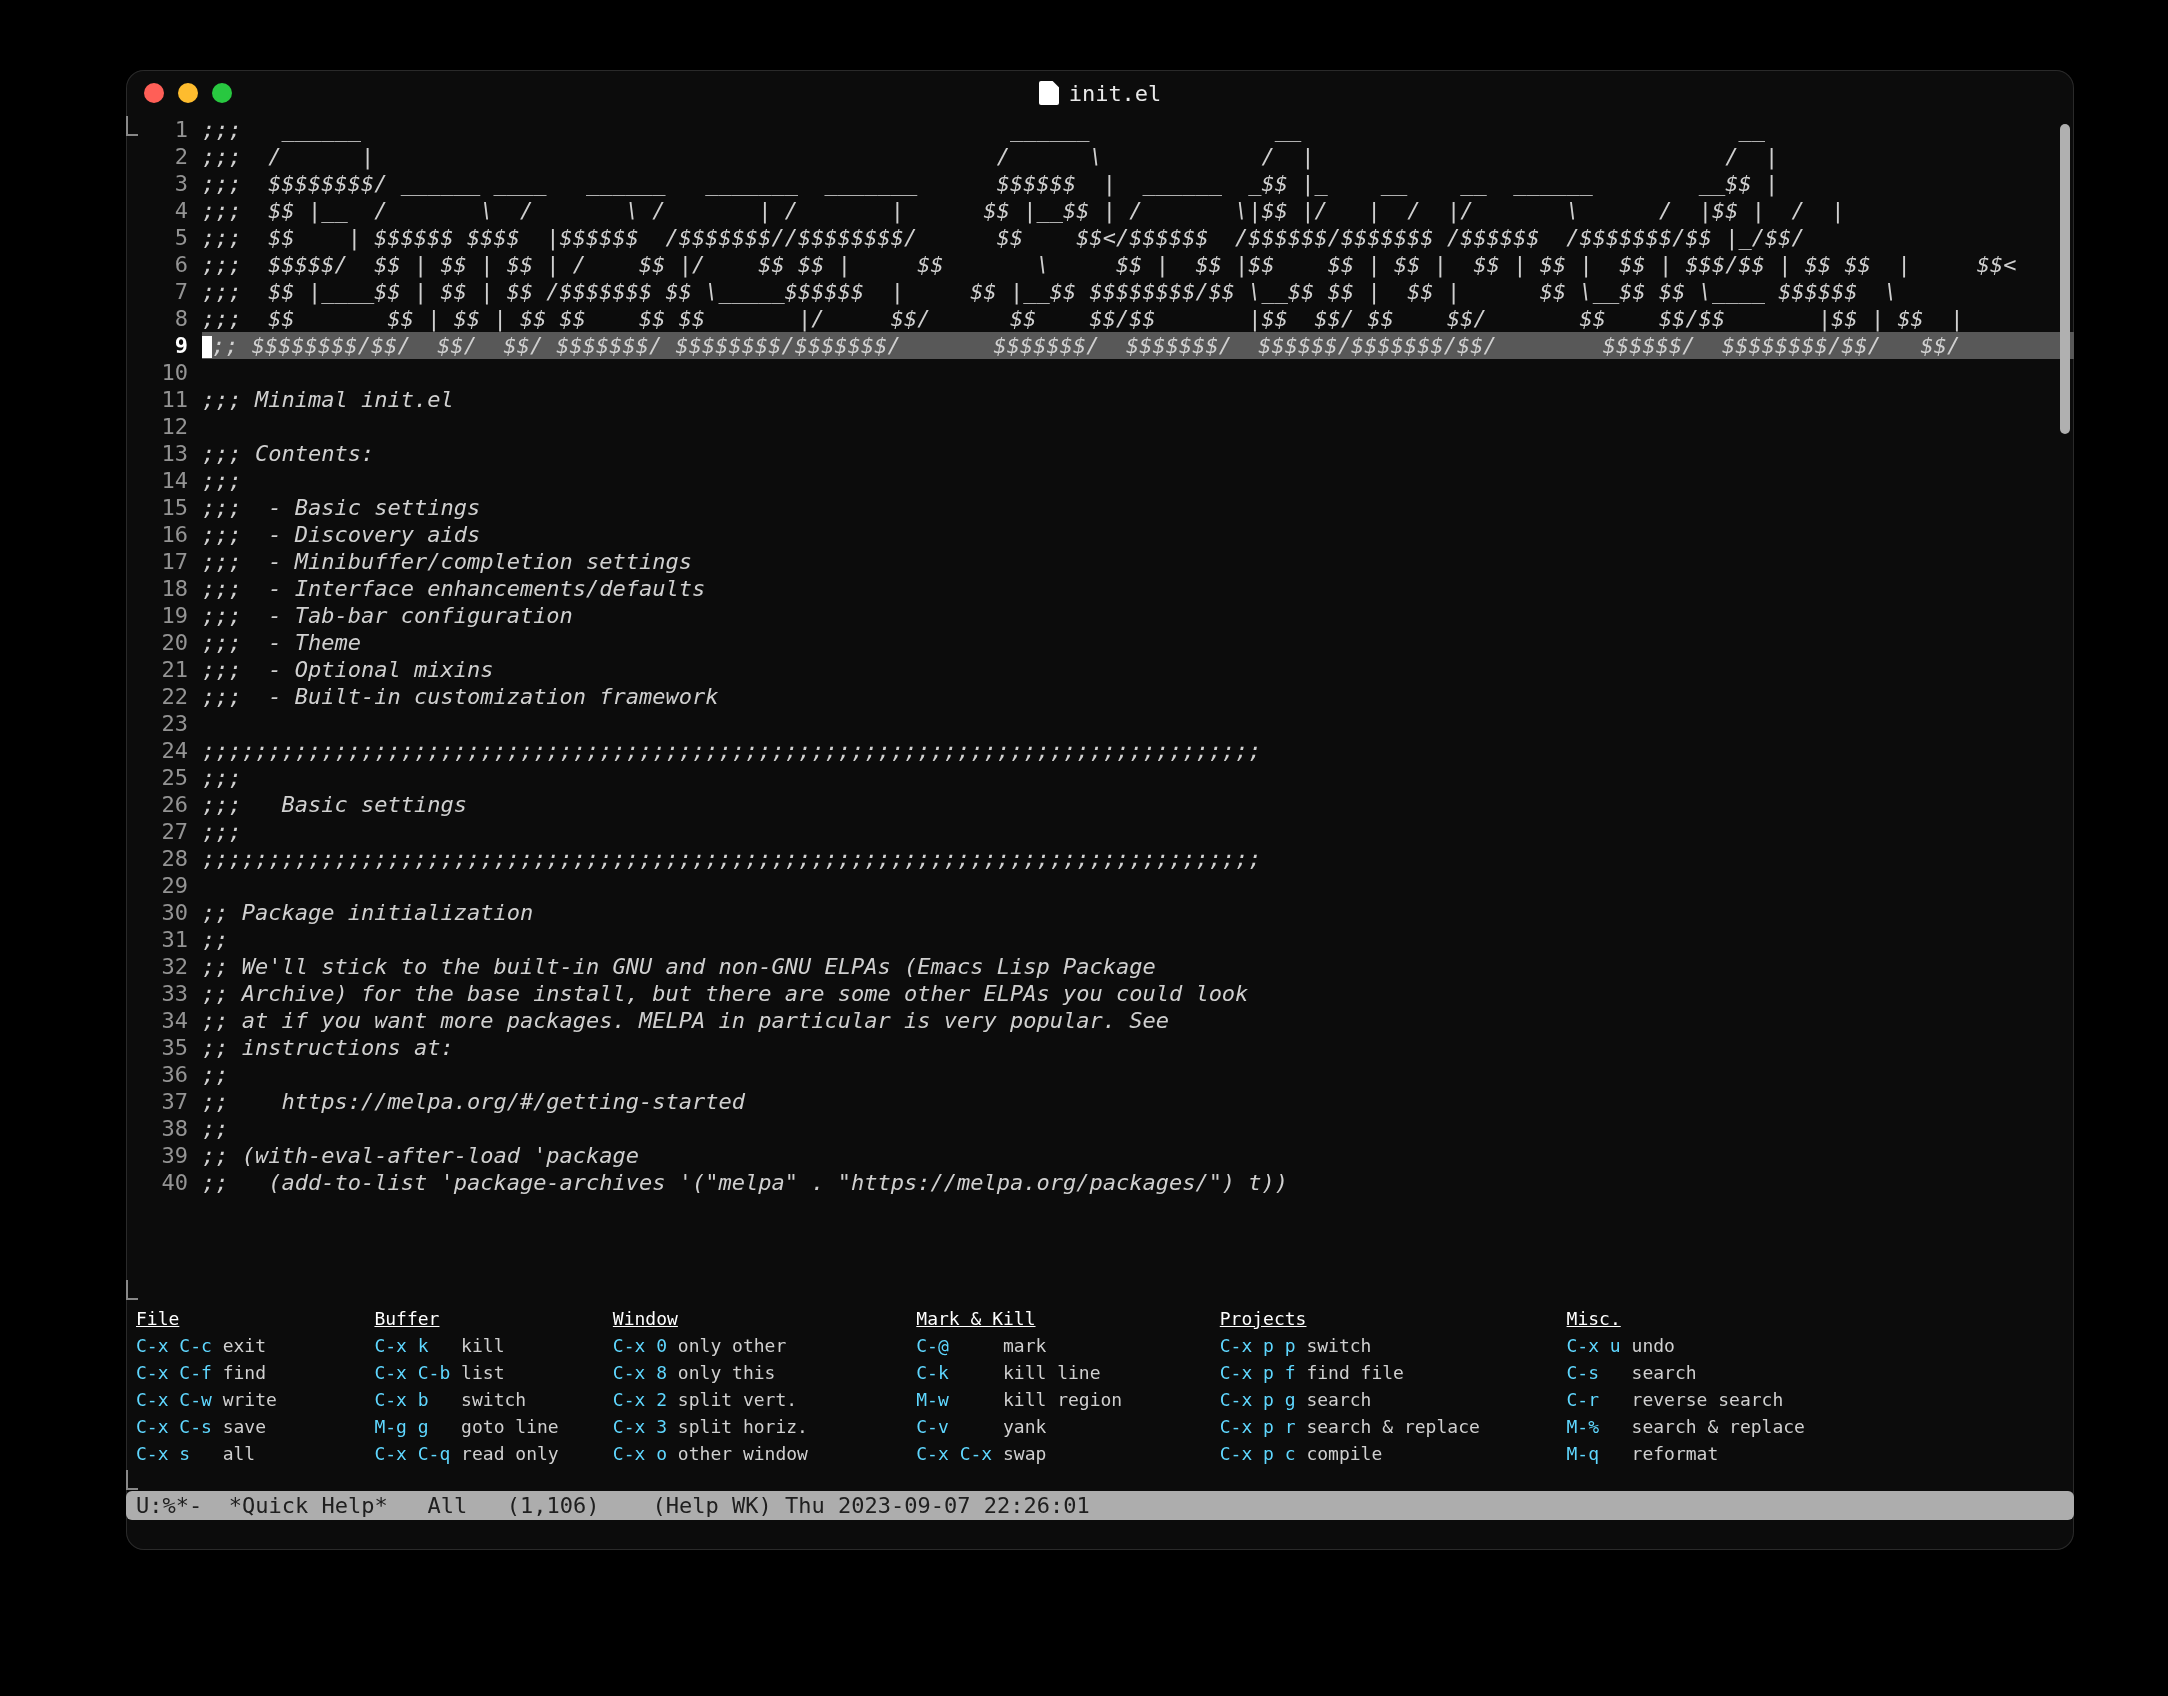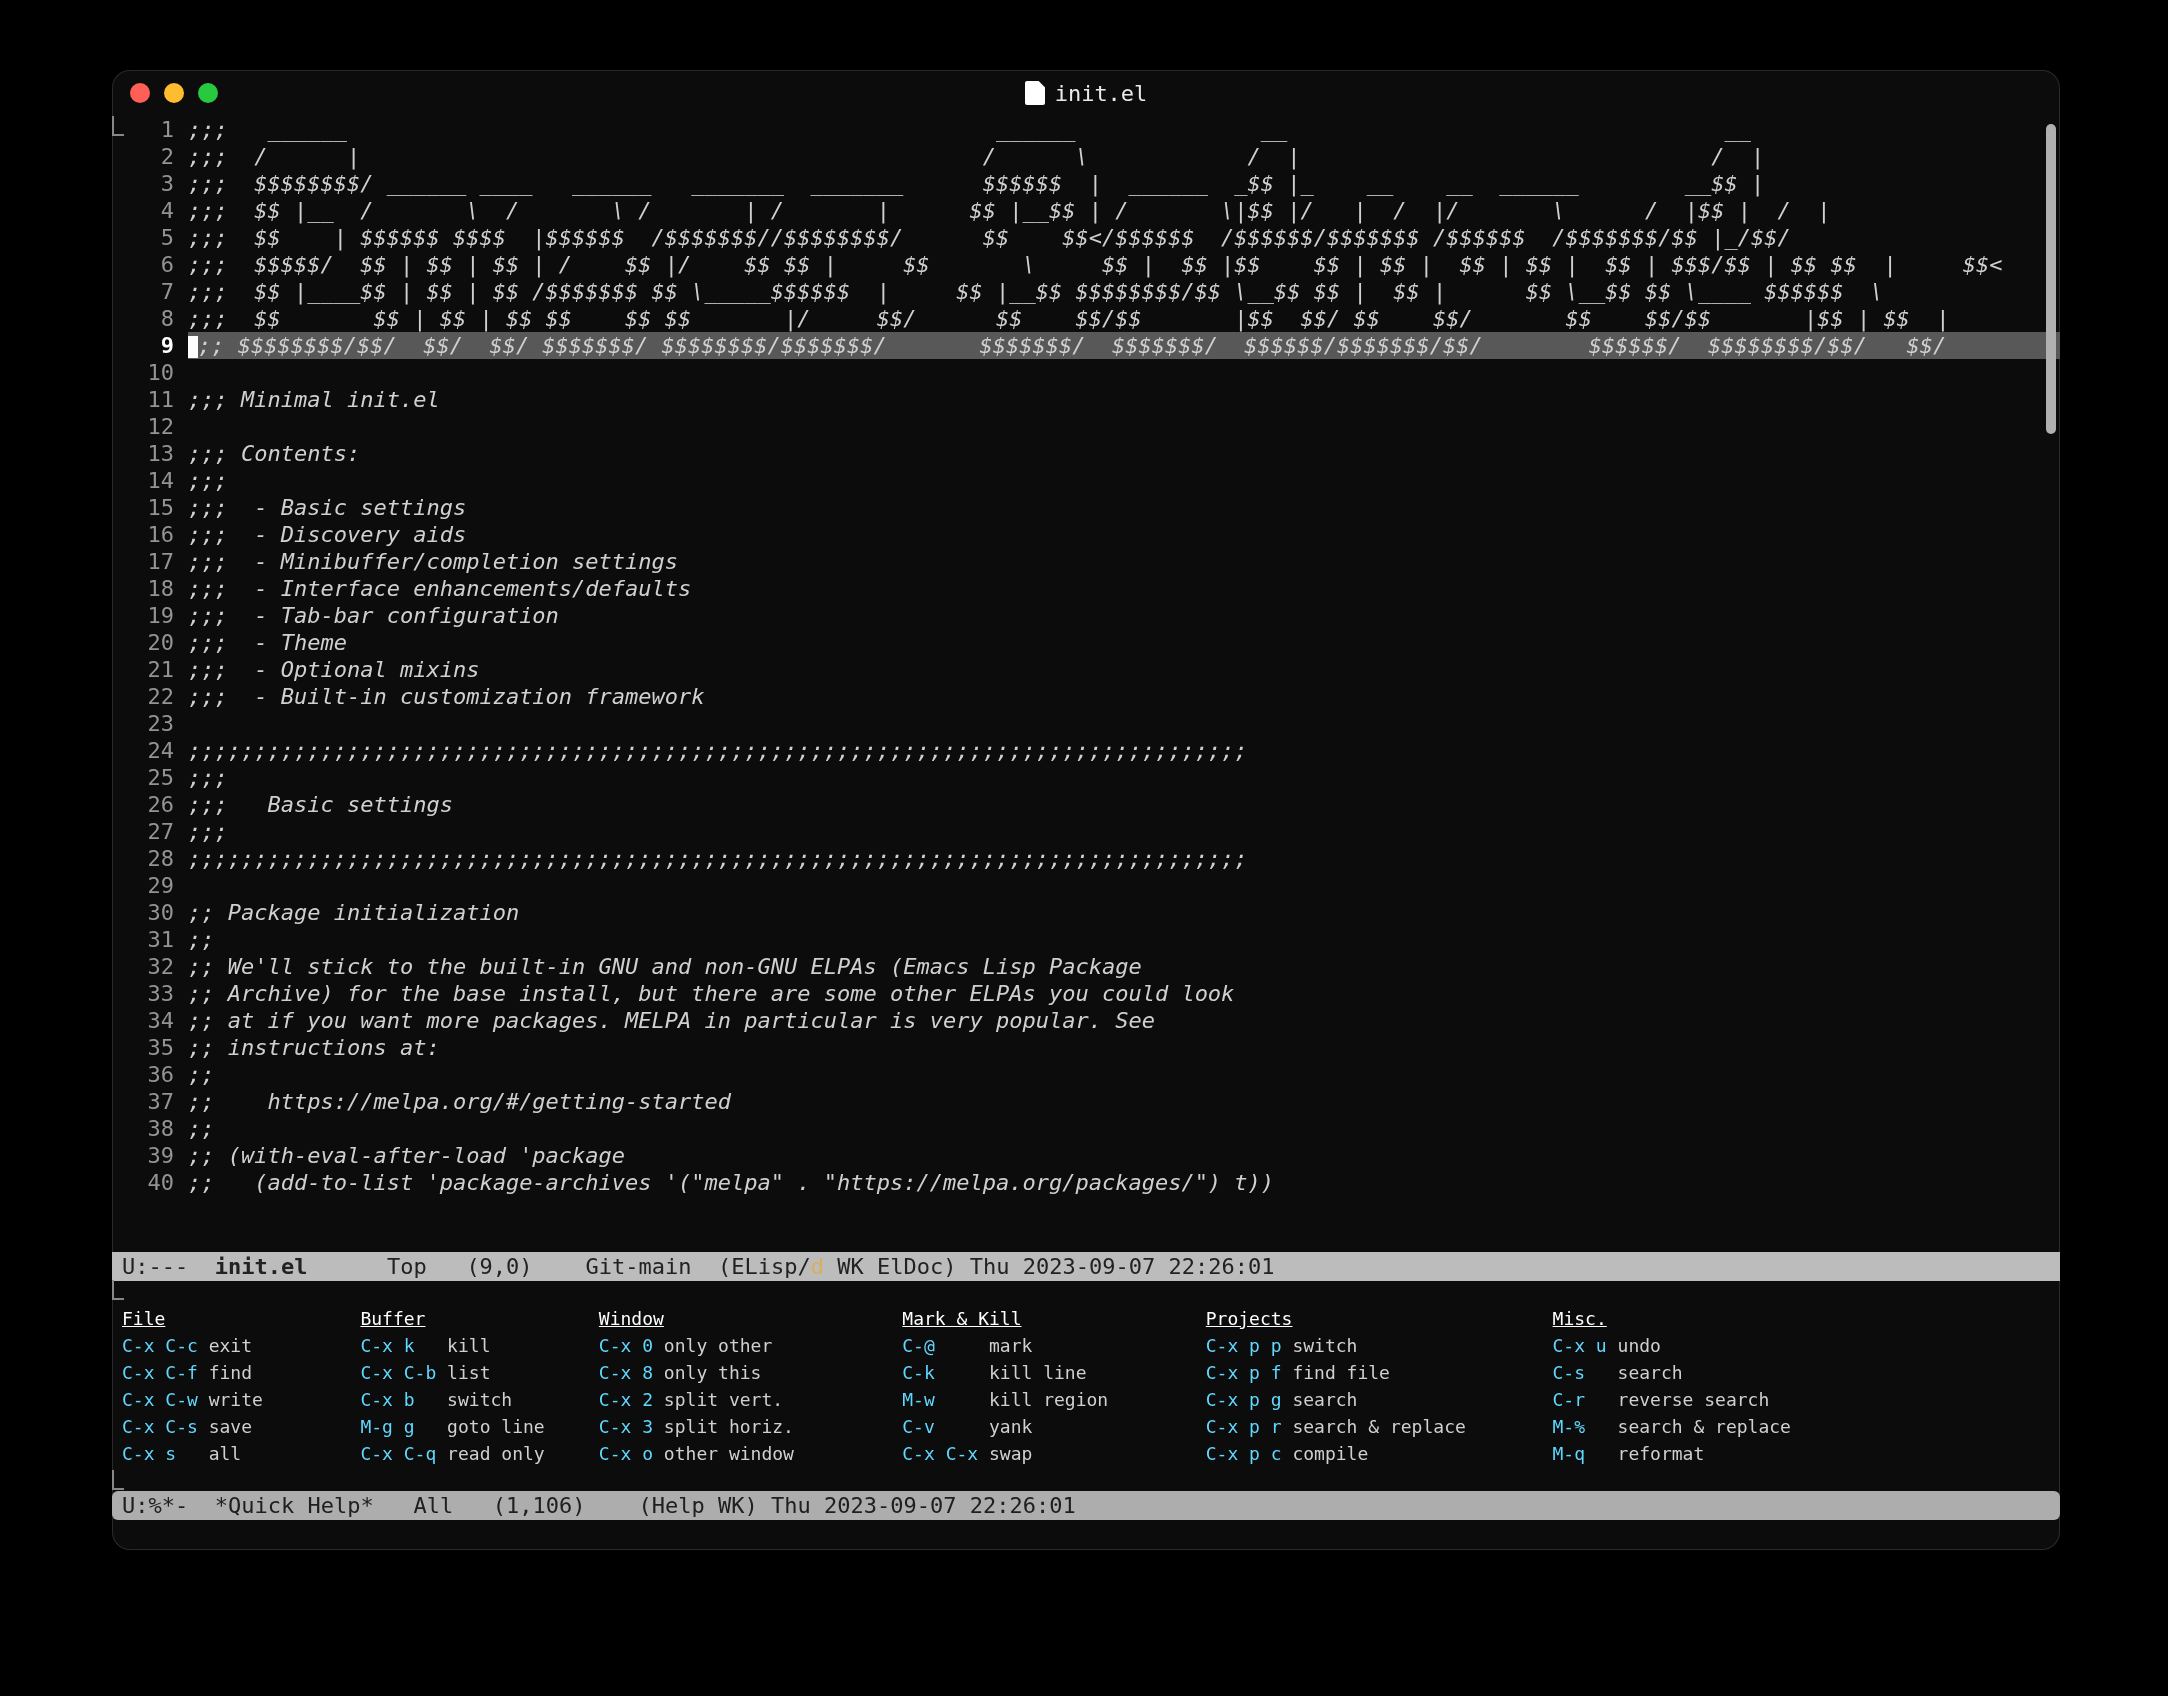--- a/index.html
+++ b/index.html
@@ -11,21 +11,21 @@
     --blue:#87afff;
     --gold:#d7af5f;
     --modeline-bg:#bcbcbc;
     --modeline-fg:#222;
     --hl-line:#585858;
     --scrollbar:#b0b0b0;
   }
   html,body{margin:0;padding:0;background:var(--bg);width:2168px;height:1696px;font-family:ui-monospace,Menlo,Consolas,monospace;}
   .stage{width:2168px;height:1696px;position:relative;}
   .window{
-    position:absolute;left:112px;top:70px;width:1948px;height:1480px;
+    position:absolute;left:126px;top:70px;width:1948px;height:1480px;
     background:var(--win);
     border-radius:18px;
     box-shadow:0 0 0 1px #2a2a2a inset, 0 30px 80px rgba(0,0,0,.6);
     overflow:hidden;
     display:flex;flex-direction:column;
   }
   
   .titlebar{height:46px;display:flex;align-items:center;padding:0 18px;position:relative;}
   .dots{display:flex;gap:14px;}
   .dot{width:20px;height:20px;border-radius:50%;}
@@ -157,21 +157,20 @@
 ;; instructions at:
 ;;
 ;;    https://melpa.org/#/getting-started
 ;;
 ;; (with-eval-after-load 'package
 ;;   (add-to-list 'package-archives '("melpa" . "https://melpa.org/packages/") t))
 </div>
         </div>
       </div>
 
-      <div class="modeline"><span>U:---  </span><b>init.el</b><span>      Top   (9,0)    </span><span>Git-main</span><span>  (ELisp/</span><span class="dgold">d</span><span> WK ElDoc) </span><span>Thu 2023-09-07 22:26:01</span></div>
 
       <div class="bracket" style="position:relative;top:-1px"></div>
 
       <div class="help" id="help"><span class="hd">File</span>                  <span class="hd">Buffer</span>                <span class="hd">Window</span>                      <span class="hd">Mark &amp; Kill</span>                 <span class="hd">Projects</span>                        <span class="hd">Misc.</span>                     
 <span class="key">C-x C-c</span> exit          <span class="key">C-x k  </span> kill          <span class="key">C-x 0</span> only other            <span class="key">C-@    </span> mark                <span class="key">C-x p p</span> switch                  <span class="key">C-x u</span> undo                
 <span class="key">C-x C-f</span> find          <span class="key">C-x C-b</span> list          <span class="key">C-x 8</span> only this             <span class="key">C-k    </span> kill line           <span class="key">C-x p f</span> find file               <span class="key">C-s  </span> search              
 <span class="key">C-x C-w</span> write         <span class="key">C-x b  </span> switch        <span class="key">C-x 2</span> split vert.           <span class="key">M-w    </span> kill region         <span class="key">C-x p g</span> search                  <span class="key">C-r  </span> reverse search      
 <span class="key">C-x C-s</span> save          <span class="key">M-g g  </span> goto line     <span class="key">C-x 3</span> split horiz.          <span class="key">C-v    </span> yank                <span class="key">C-x p r</span> search &amp; replace        <span class="key">M-%  </span> search &amp; replace    
 <span class="key">C-x s  </span> all           <span class="key">C-x C-q</span> read only     <span class="key">C-x o</span> other window          <span class="key">C-x C-x</span> swap                <span class="key">C-x p c</span> compile                 <span class="key">M-q  </span> reformat            
 </div>

